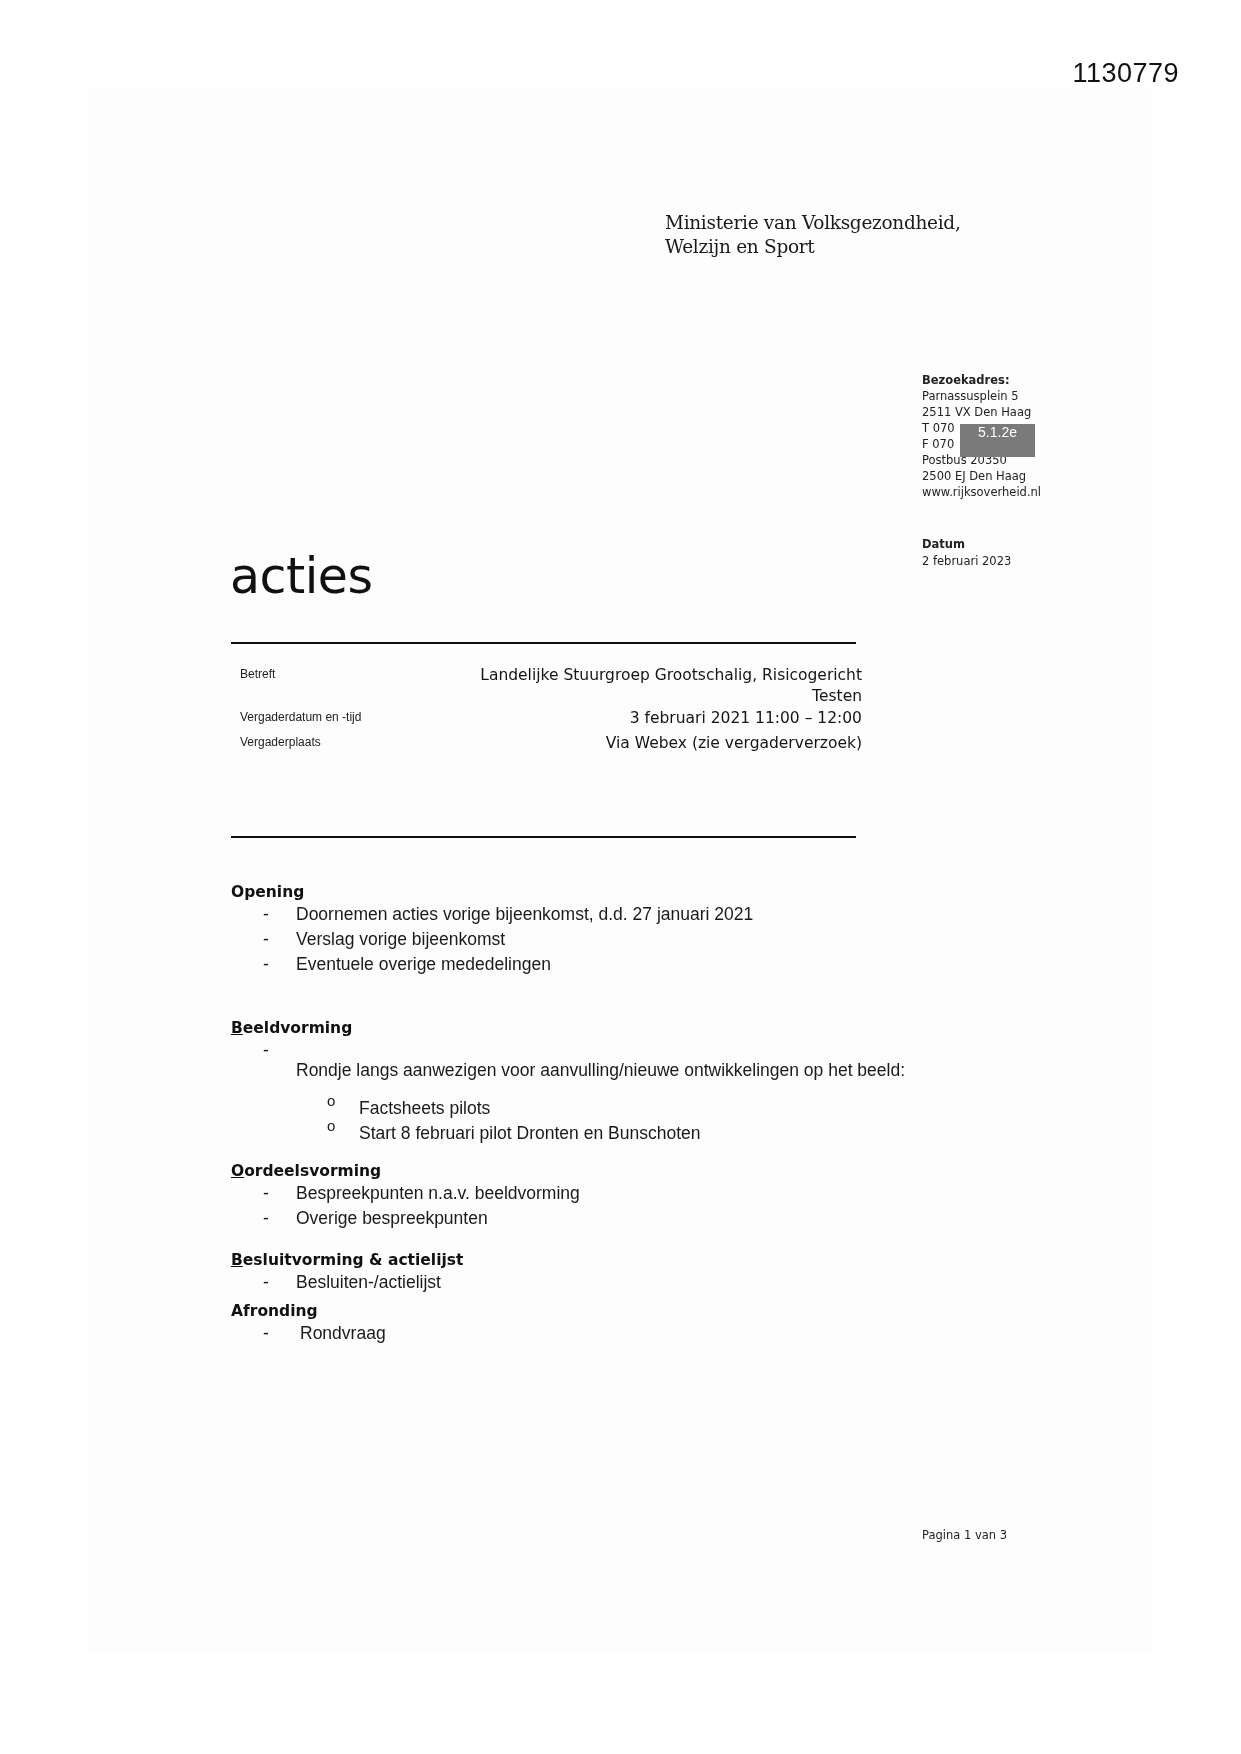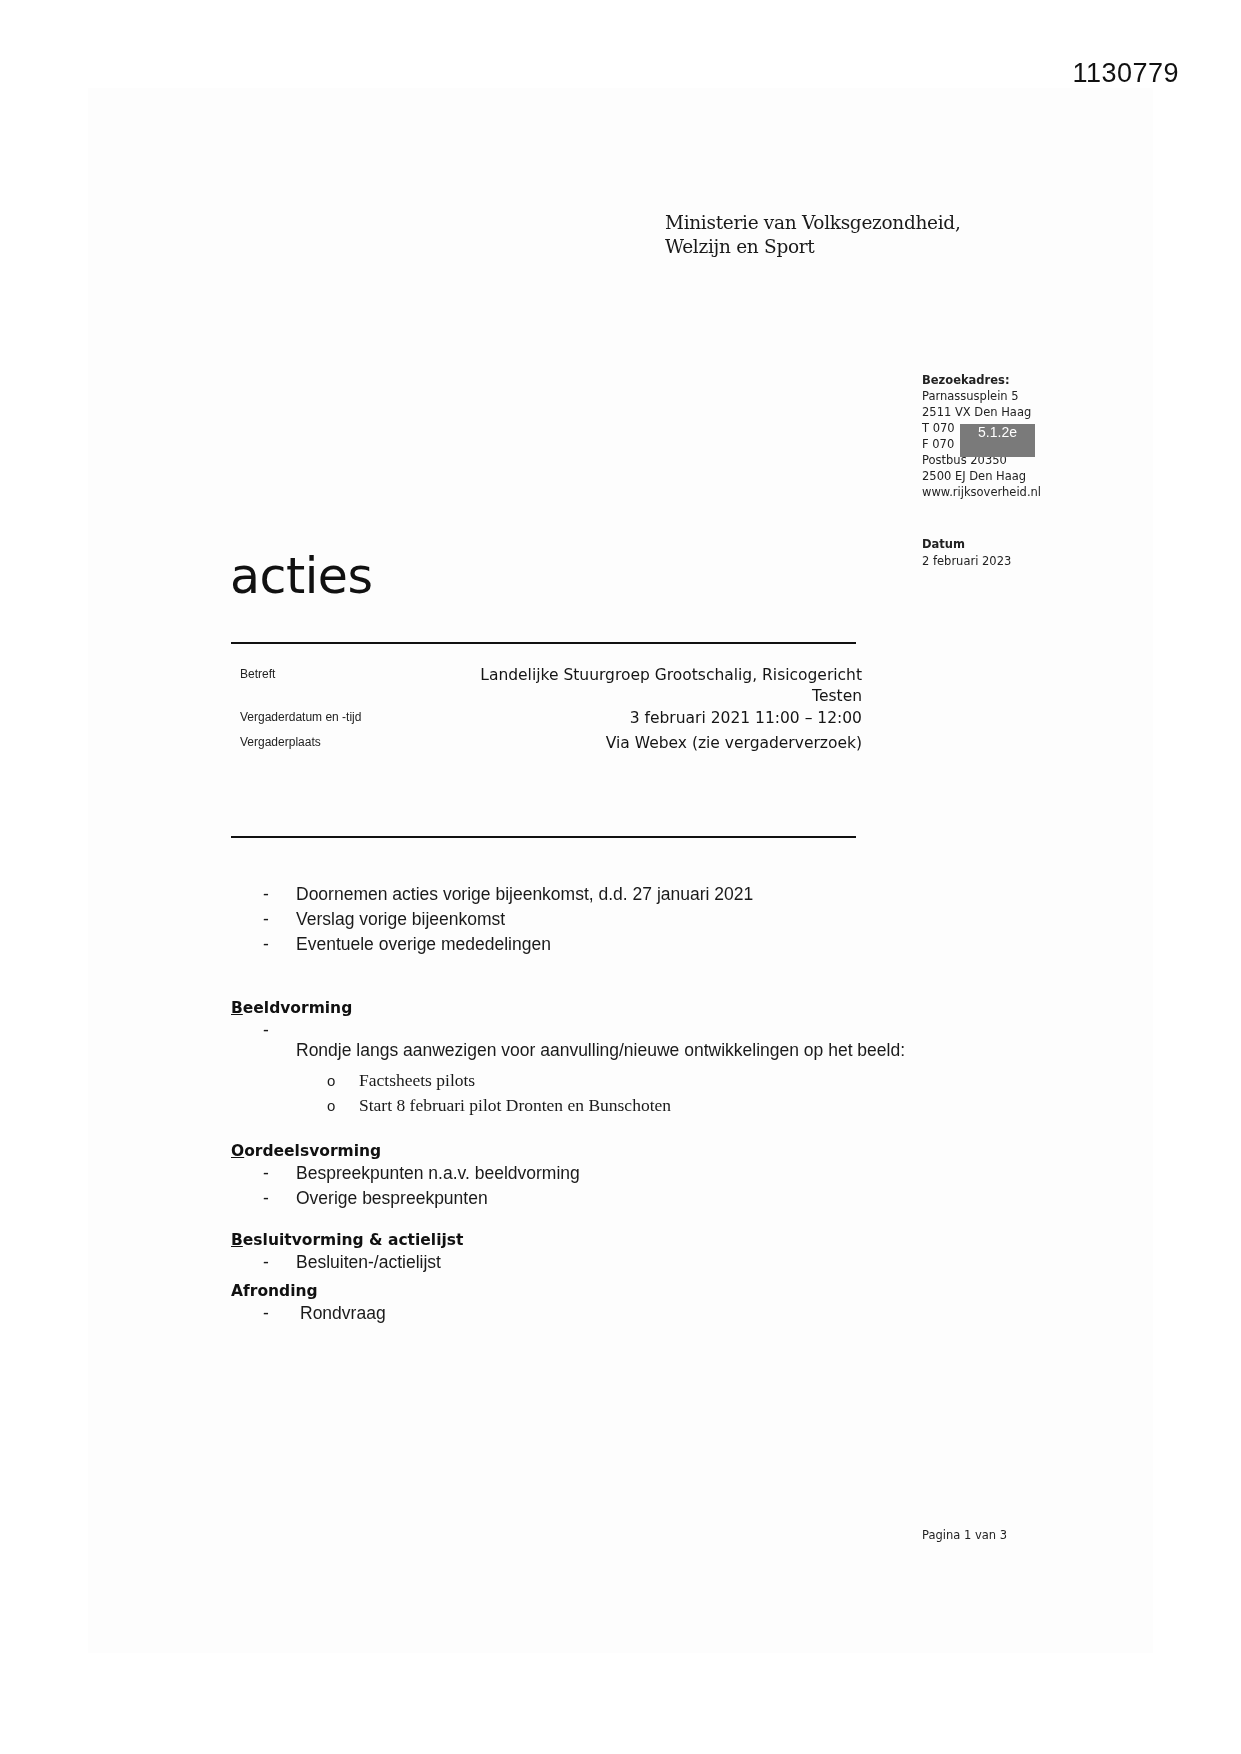--- a/index.html
+++ b/index.html
@@ -61,21 +61,21 @@
     line-height: 20px; height: 20px;
   }
   .section-title .first { text-decoration: underline; }
   .item { position: relative; height: 25px; font-size: 17.5px; line-height: 25px; color: #1a1a1a; white-space: nowrap; }
   .item .dash { position: absolute; left: 32px; top: 0; }
   .item .text { position: absolute; left: 65px; top: 0; }
   .item.wrap { height: 50px; }
   .item.wrap .text { white-space: normal; width: 610px; margin-top: 20px; }
   .subitem { position: relative; height: 25px; font-size: 17.5px; line-height: 25px; color: #1a1a1a; white-space: nowrap; }
   .subitem .circ { position: absolute; left: 96px; top: 0; font-size: 15px; }
-  .subitem .text { position: absolute; left: 128px; top: 0; font-family: Liberation Serif, serif; }
+  .subitem .text { position: absolute; left: 128px; top: 8px; }
   .footer {
     position: absolute; left: 922px; top: 1528px;
     font-family: "DejaVu Sans", sans-serif; font-size: 11.5px; color: #222;
   }
 </style>
 </head>
 <body>
 
 <div class="doc-id">1130779</div>
 
@@ -123,20 +123,21 @@
     <span class="meta-label">Vergaderplaats</span>
     <span class="meta-value">Via Webex (zie vergaderverzoek)</span>
   </div>
 </div>
 
 <div class="rule" style="top:836px;"></div>
 
 <div class="agenda">
 
   <div class="section">
+    <div class="section-title"><span class="first"></span><span>Opening</span></div>
     <div class="item">
         <span class="dash">-</span>
         <span class="text">Doornemen acties vorige bijeenkomst, d.d. 27 januari 2021</span>
       </div>
     <div class="item">
         <span class="dash">-</span>
         <span class="text">Verslag vorige bijeenkomst</span>
       </div>
     <div class="item">
         <span class="dash">-</span>

